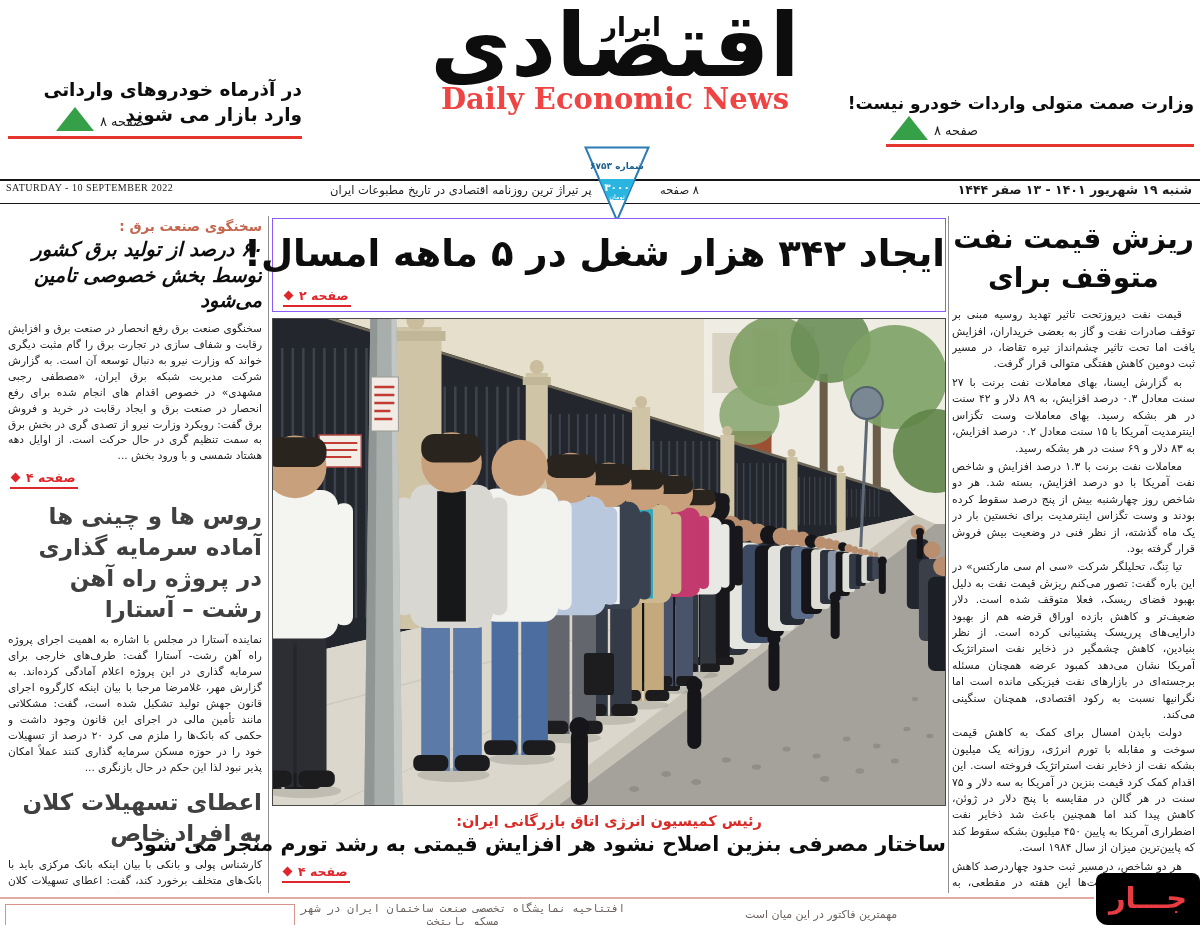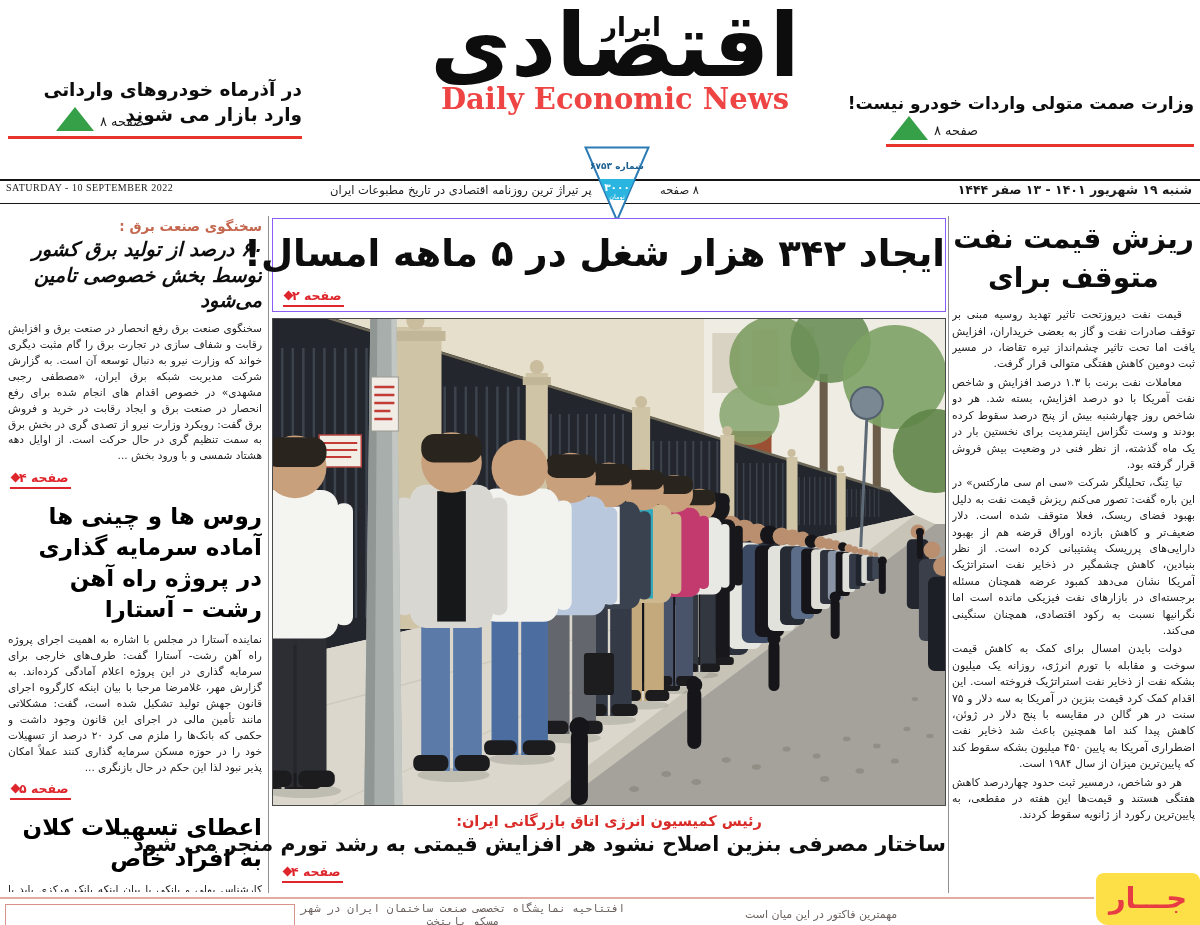--- a/index.html
+++ b/index.html
@@ -32,30 +32,30 @@
         letter-spacing:0.5px;color:#222;}
   .d-slogan{left:330px;top:183px;font-size:11.5px;direction:rtl;color:#1a1a1a;}
   .d-pages{left:660px;top:183px;font-size:11.5px;direction:rtl;color:#1a1a1a;}
   .d-fa{right:8px;top:182px;font-size:12.5px;direction:rtl;font-weight:bold;color:#1a1a1a;}
   .price-tri{left:584px;top:146px;width:66px;height:76px;}
 
   
   .vline{width:1px;top:216px;height:677px;background:#8f8f8f;}
 
   
-  .pf{display:inline-flex;align-items:center;gap:0;border-bottom:2.5px solid #e0262d;
+  .pf{display:inline-flex;align-items:center;gap:7px;border-bottom:2.5px solid #e0262d;
       padding:0 2px 2px 2px;direction:ltr;}
   .pf .diamond{width:7px;height:7px;background:#e0262d;transform:rotate(45deg);flex:0 0 auto;}
   .pf b{color:#e0262d;font-size:12.5px;direction:rtl;white-space:nowrap;}
 
   
   .left-col{left:8px;top:218px;width:254px;height:674px;overflow:hidden;direction:rtl;text-align:right;}
   .lc-kicker{color:#c4674e;font-weight:bold;font-size:13.5px;}
   .lc-title-a{font-size:19.5px;font-weight:bold;line-height:1.32;margin:3px 0 7px;color:#0d0d0d;font-style:italic;}
-  .lc-title-b{font-size:23px;font-weight:bold;line-height:1.34;margin:12px 0 8px;color:#000000;text-align:right;}
+  .lc-title-b{font-size:23px;font-weight:bold;line-height:1.34;margin:12px 0 8px;color:#404040;text-align:right;}
   .lc-body{font-size:10.6px;line-height:1.5;text-align:justify;color:#232323;}
   .flagrow{text-align:left;margin:2px 0 0 2px;direction:ltr;}
 
   
   .center-col{left:272px;top:218px;width:674px;}
   .headline-box{position:relative;border:1px solid #8b5cf6;height:92px;background:#fff;}
   .main-headline{font-size:37px;font-weight:bold;text-align:center;direction:rtl;
                  padding-top:13px;white-space:nowrap;color:#0d0d0d;}
   .mh-page{position:absolute;left:10px;bottom:4px;}
   .photo-box{margin-top:6px;border:1px solid #4a4a4a;height:486px;overflow:hidden;background:#fff;}
@@ -68,21 +68,21 @@
   .right-col{left:952px;top:220px;width:243px;height:672px;overflow:hidden;direction:rtl;}
   .oil-title{font-size:28px;font-weight:bold;text-align:center;line-height:1.38;color:#0d0d0d;margin-bottom:10px;}
   .oil-body p{font-size:10.8px;line-height:1.52;text-align:justify;margin:0 0 2px;text-indent:13px;color:#1d1d1d;}
 
   
   .bottom-rule{left:0;top:897px;width:1094px;height:1.5px;background:#e2aca2;}
   .strip-box{left:5px;top:904px;width:288px;height:21px;border:1.5px solid #d8948a;background:#fff;}
   .strip-t{font-size:11px;color:#6b625f;direction:rtl;text-align:center;}
   .strip-t1{left:298px;top:902px;width:330px;font-family:Liberation Mono, monospace;}
   .strip-t2{left:716px;top:908px;width:210px;}
-  .watermark{left:1096px;top:873px;width:104px;height:52px;background:#fde047;border-radius:8px 8px 0 12px;
+  .watermark{left:1096px;top:873px;width:104px;height:52px;background:#000000;border-radius:8px 8px 0 12px;
              color:#e73c43;font-weight:bold;font-size:29px;text-align:center;line-height:50px;direction:rtl;}
 
   svg text{font-family:"DejaVu Sans",sans-serif;}
 </style>
 </head>
 <body>
 
 <div class="page">
 
   <div class="abs logo-wrap">
@@ -136,26 +136,20 @@
       <div class="flagrow">
         <span class="pf">
             <i class="diamond"></i>
             <b>صفحه ۴</b>
           </span>
       </div>
     </div>
     <div>
       <div class="lc-title-b">روس ها و چینی ها آماده سرمایه گذاری در پروژه راه آهن رشت – آستارا</div>
       <div class="lc-body">نماینده آستارا در مجلس با اشاره به اهمیت اجرای پروژه راه آهن رشت- آستارا گفت: طرف‌های خارجی برای سرمایه گذاری در این پروژه اعلام آمادگی کرده‌اند. به گزارش مهر، غلامرضا مرحبا با بیان اینکه کارگروه اجرای قانون جهش تولید تشکیل شده است، گفت: مشکلاتی مانند تأمین مالی در اجرای این قانون وجود داشت و حکمی که بانک‌ها را ملزم می کرد ۲۰ درصد از تسهیلات خود را در حوزه مسکن سرمایه گذاری کنند عملاً امکان پذیر نبود لذا این حکم در حال بازنگری ...</div>
-      <div class="flagrow">
-        <span class="pf">
-            <i class="diamond"></i>
-            <b>صفحه ۵</b>
-          </span>
-      </div>
     </div>
     <div>
       <div class="lc-title-b">اعطای تسهیلات کلان به افراد خاص</div>
       <div class="lc-body">کارشناس پولی و بانکی با بیان اینکه بانک مرکزی باید با بانک‌های متخلف برخورد کند، گفت: اعطای تسهیلات کلان به افراد خاص و مرتبط با بانک‌ها، دسترسی مردم و بنگاه‌های اقتصادی به تسهیلات را کاهش می‌دهد و بهترین راهکار نظارت و برخورد هیات انتظامی بانک مرکزی است. «محمدعلی خادم» در گفت‌وگو با ایرنا در خصوص اینکه بانک‌ها بخش قابل توجهی از تسهیلات را به اشخاص نزدیک و مرتبط...</div>
 
     </div>
   </div>
 
   <div class="abs center-col">
 
@@ -358,20 +352,21 @@
     </div>
   </div>
 
   <div class="abs right-col">
     <div class="oil-title">
       <div>ریزش قیمت نفت</div>
       <div>متوقف برای</div>
     </div>
     <div class="oil-body">
       <p>قیمت نفت دیروزتحت تاثیر تهدید روسیه مبنی بر توقف صادرات نفت و گاز به بعضی خریداران، افزایش یافت اما تحت تاثیر چشم‌انداز تیره تقاضا، در مسیر ثبت دومین کاهش هفتگی متوالی قرار گرفت.</p>
+      <p>به گزارش ایسنا، بهای معاملات نفت برنت با ۲۷ سنت معادل ۰.۳ درصد افزایش، به ۸۹ دلار و ۴۲ سنت در هر بشکه رسید. بهای معاملات وست تگزاس اینترمدیت آمریکا با ۱۵ سنت معادل ۰.۲ درصد افزایش، به ۸۳ دلار و ۶۹ سنت در هر بشکه رسید.</p>
       <p>معاملات نفت برنت با ۱.۳ درصد افزایش و شاخص نفت آمریکا با دو درصد افزایش، بسته شد. هر دو شاخص روز چهارشنبه بیش از پنج درصد سقوط کرده بودند و وست تگزاس اینترمدیت برای نخستین بار در یک ماه گذشته، از نظر فنی در وضعیت بیش فروش قرار گرفته بود.</p>
       <p>تیا تِنگ، تحلیلگر شرکت «سی ام سی مارکتس» در این باره گفت: تصور می‌کنم ریزش قیمت نفت به دلیل بهبود فضای ریسک، فعلا متوقف شده است. دلار ضعیف‌تر و کاهش بازده اوراق قرضه هم از بهبود دارایی‌های پرریسک پشتیبانی کرده است. از نظر بنیادین، کاهش چشمگیر در ذخایر نفت استراتژیک آمریکا نشان می‌دهد کمبود عرضه همچنان مسئله برجسته‌ای در بازارهای نفت فیزیکی مانده است اما نگرانیها نسبت به رکود اقتصادی، همچنان سنگینی می‌کند.</p>
       <p>دولت بایدن امسال برای کمک به کاهش قیمت سوخت و مقابله با تورم انرژی، روزانه یک میلیون بشکه نفت از ذخایر نفت استراتژیک فروخته است. این اقدام کمک کرد قیمت بنزین در آمریکا به سه دلار و ۷۵ سنت در هر گالن در مقایسه با پنج دلار در ژوئن، کاهش پیدا کند اما همچنین باعث شد ذخایر نفت اضطراری آمریکا به پایین ۴۵۰ میلیون بشکه سقوط کند که پایین‌ترین میزان از سال ۱۹۸۴ است.</p>
       <p>هر دو شاخص، درمسیر ثبت حدود چهاردرصد کاهش هفتگی هستند و قیمت‌ها این هفته در مقطعی، به پایین‌ترین رکورد از ژانویه سقوط کردند.</p>
     </div>
   </div>
 
   <div class="abs bottom-rule"></div>
   <div class="abs strip-box"></div>
   <div class="abs strip-t strip-t1">افتتاحیه نمایشگاه تخصصی صنعت ساختمان ایران در شهر مسکو پایتخت</div>

